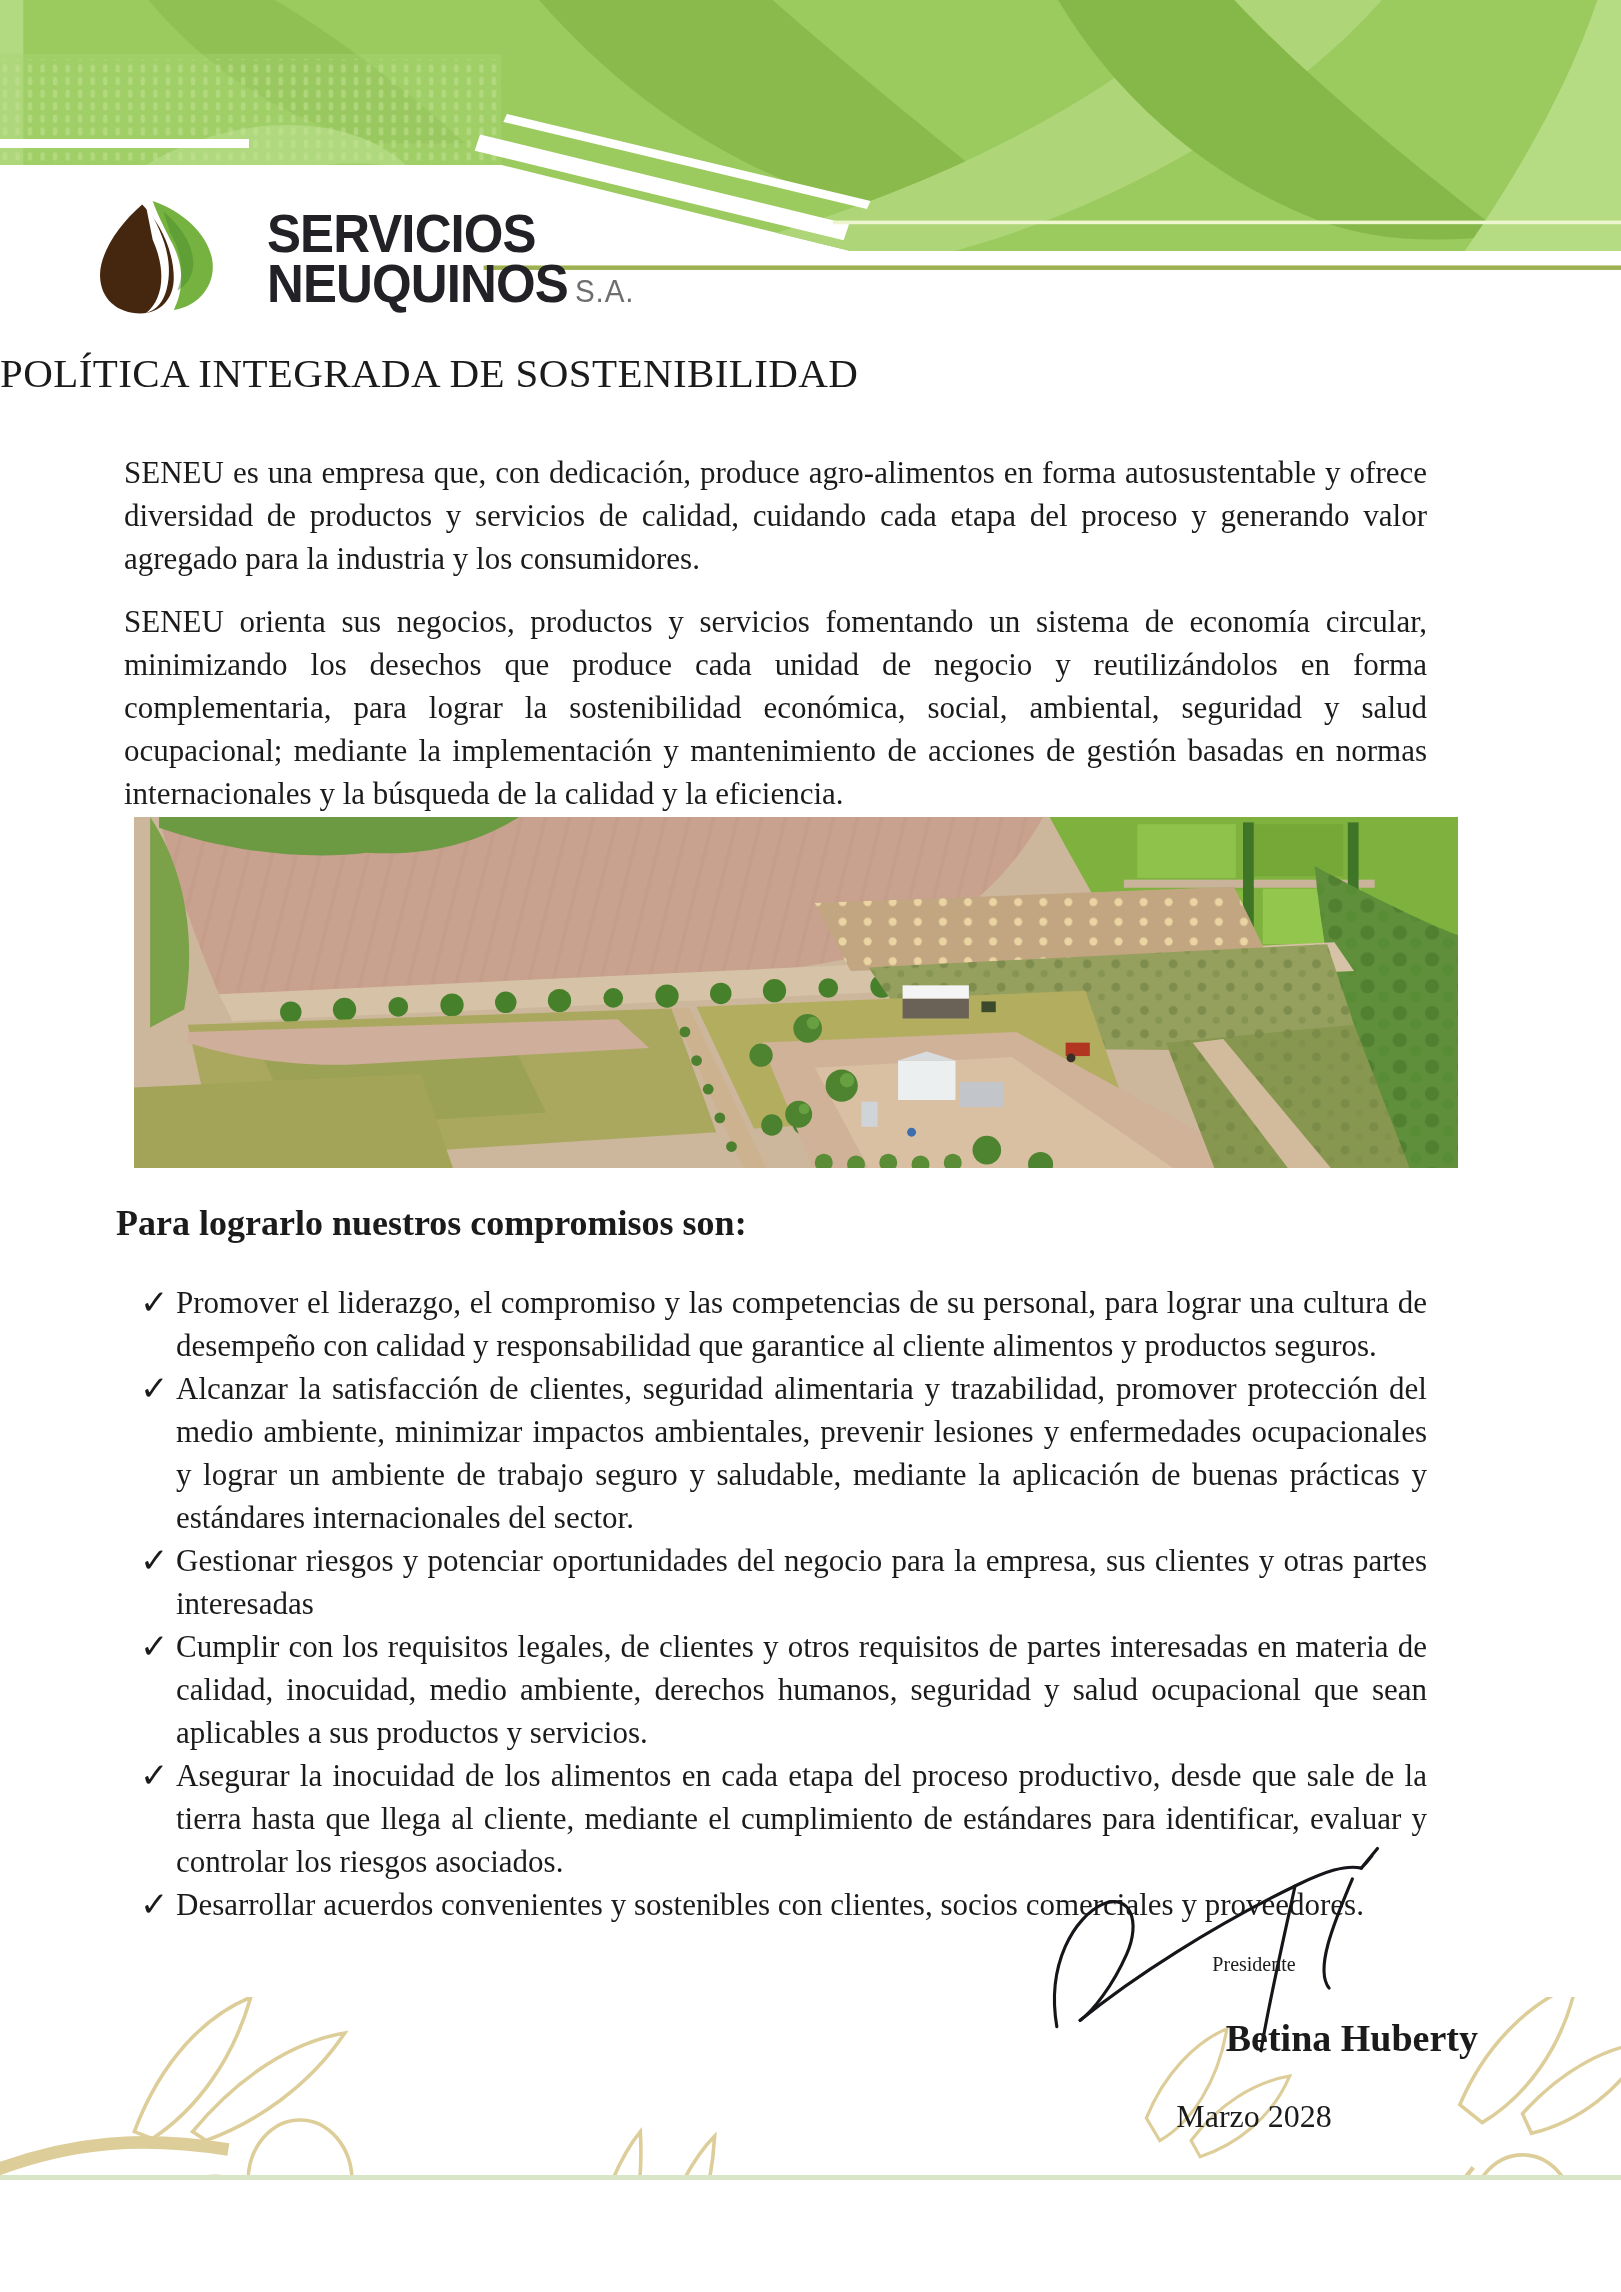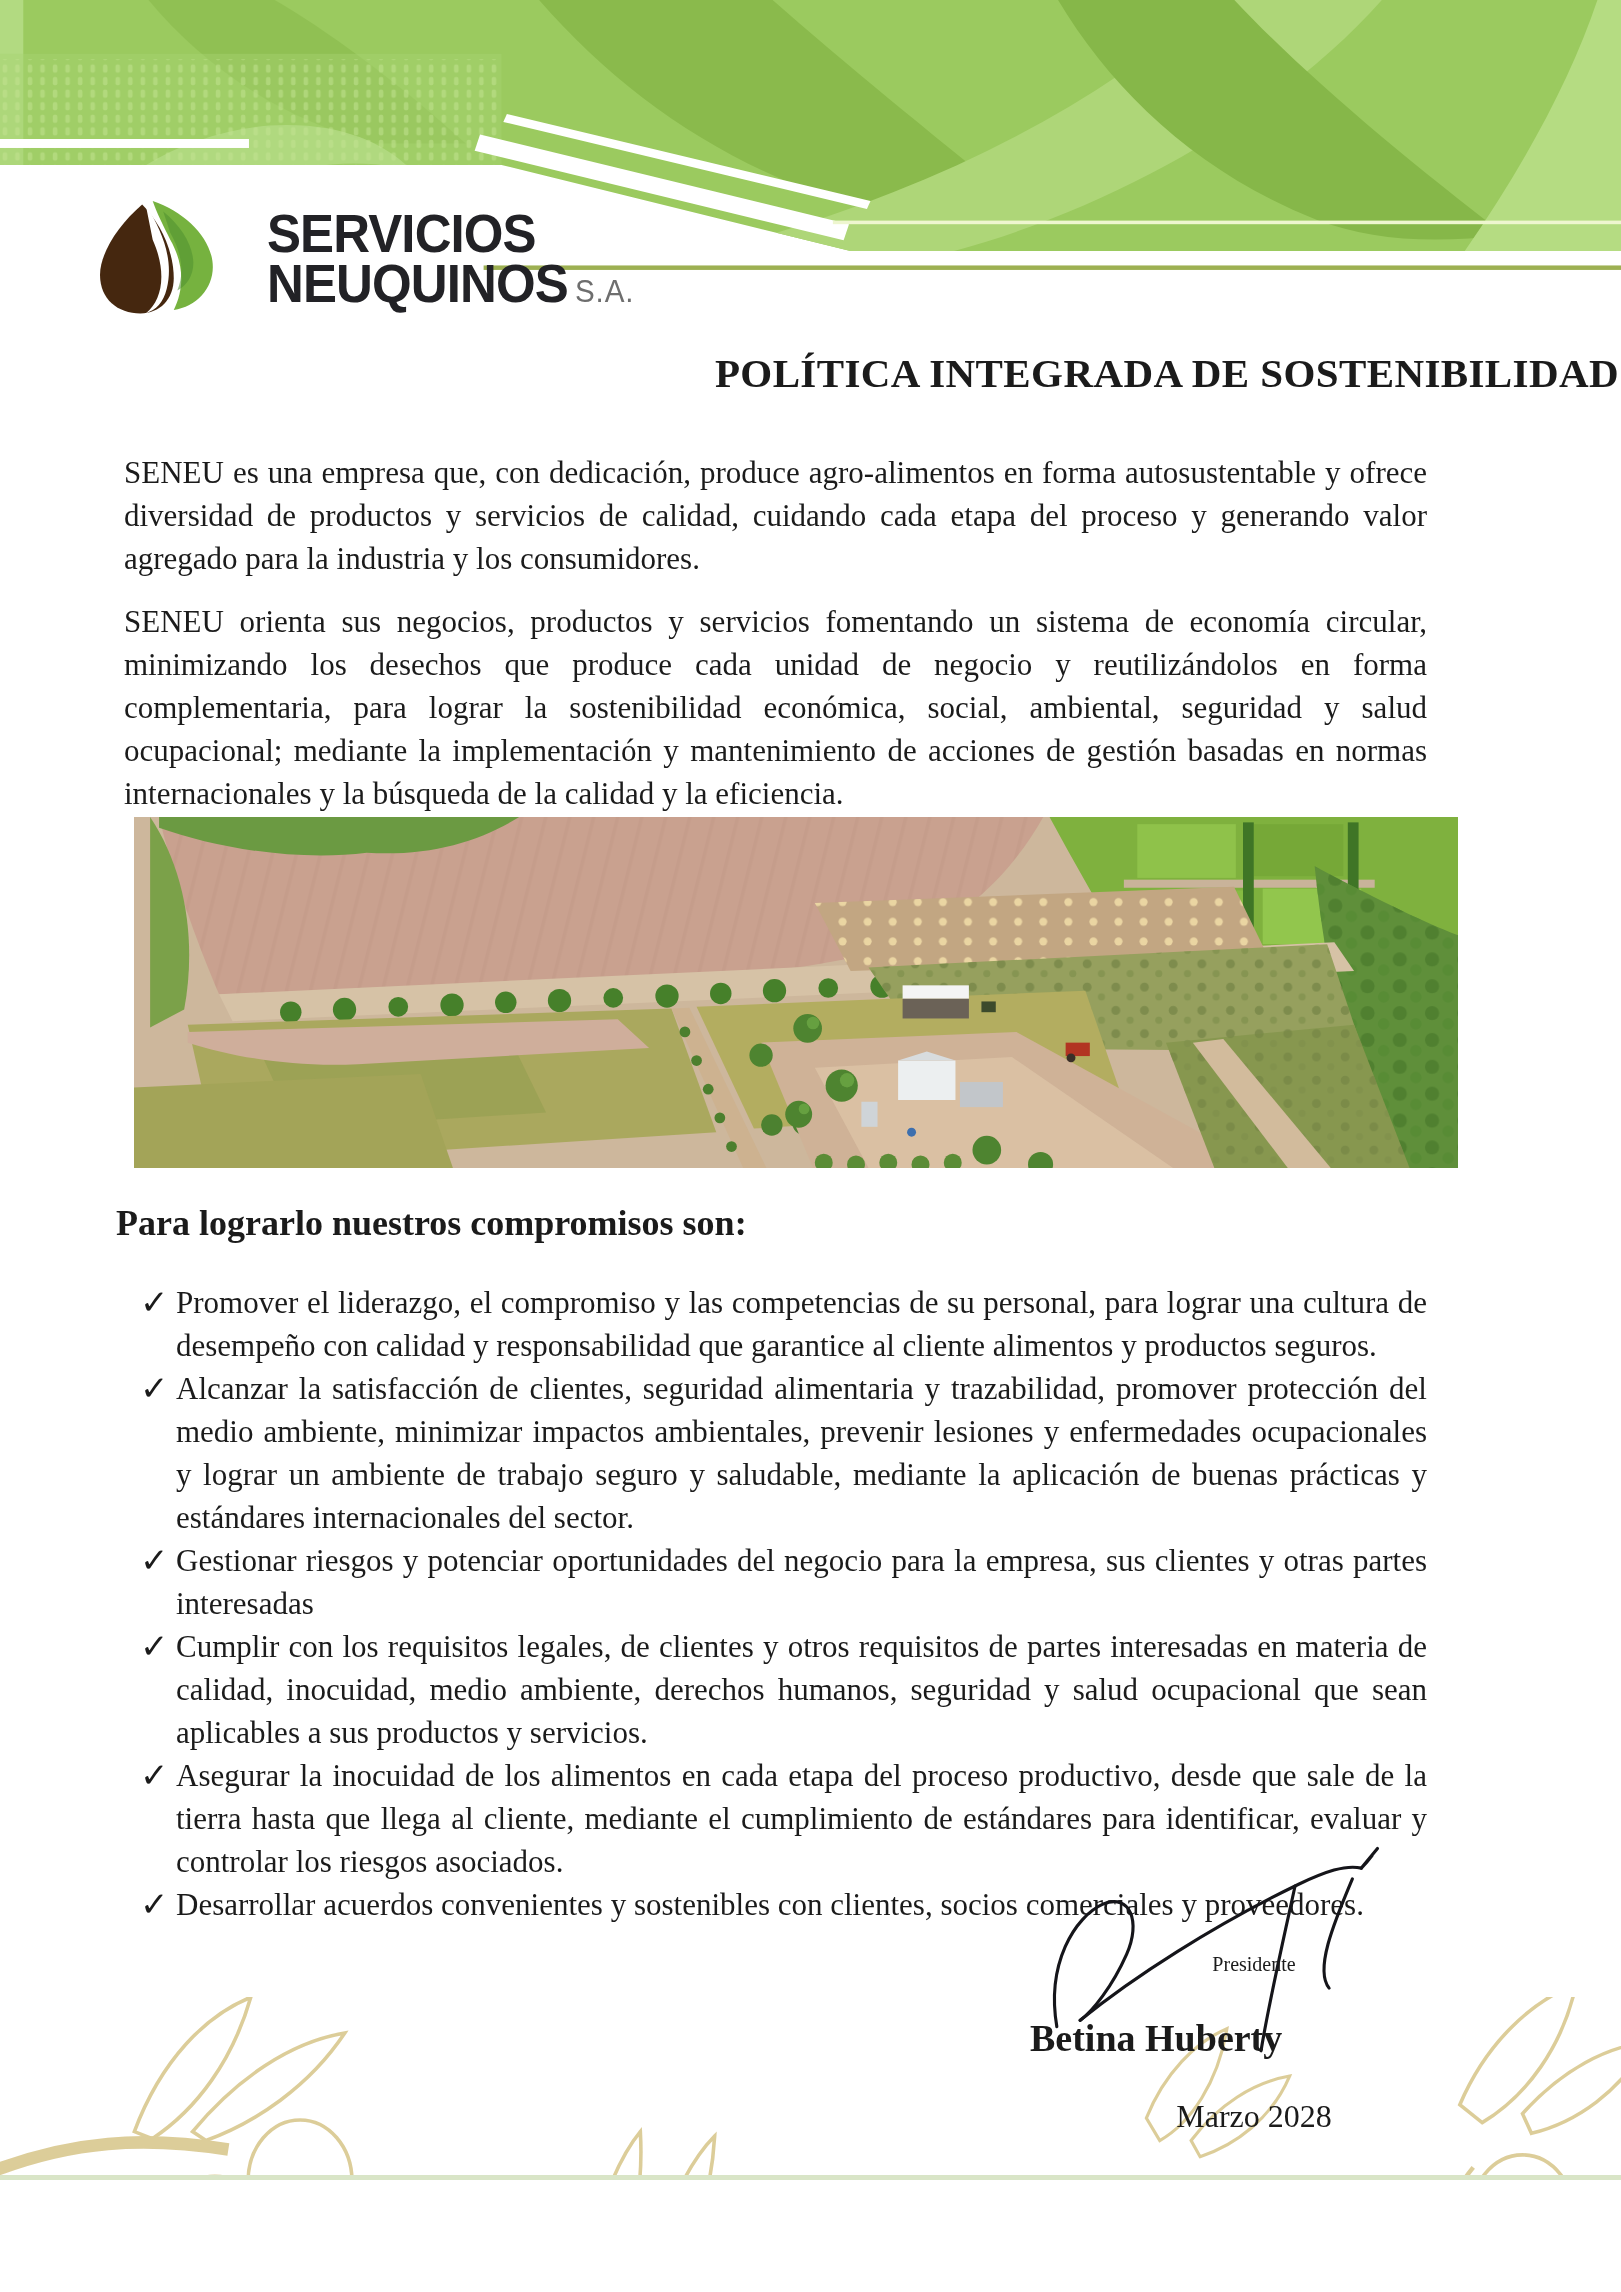--- a/index.html
+++ b/index.html
@@ -8,36 +8,36 @@
     font-family:"Liberation Serif",serif;color:#1b1b1b;overflow:hidden;
   }
   
   .header-art{position:absolute;top:0;left:0;width:1621px;height:278px;}
   .logo{position:absolute;top:199px;left:93px;display:flex;align-items:center;gap:16px;}
   .logo-mark{width:158px;height:120px;flex:0 0 auto;}
   .logo-text{font-family:"Liberation Sans",sans-serif;font-weight:bold;line-height:0.94;
     font-size:51px;letter-spacing:-0.9px;color:#222226;transform:scaleY(1.04);}
   .logo-sa{font-size:29.6px;color:#6e6e6e;font-weight:normal;letter-spacing:0.9px;margin-left:7.2px;}
   
-  .doc-title{position:absolute;top:349px;left:0;right:2px;text-align:right;
-    font-size:41px;font-weight:bold;letter-spacing:0.4px;}
+  .doc-title{position:absolute;top:349px;left:0;right:12px;text-align:left;
+    font-size:41px;font-weight:normal;letter-spacing:0.4px;}
   .para{position:absolute;left:124px;width:1303px;font-size:31px;line-height:43px;
     text-align:justify;margin-top:21px;}
   .para-1{top:430px;}
   .para-2{top:579px;}
   .photo{position:absolute;top:817px;left:134px;width:1324px;height:351px;}
   .commit-heading{position:absolute;top:1202px;left:116px;font-size:36px;font-weight:bold;}
   .commitments{position:absolute;top:1281px;left:124px;width:1303px;margin:0;padding:0;
     list-style:none;font-size:31px;line-height:43px;}
   .commitments li{position:relative;padding-left:52px;text-align:justify;}
   .check{position:absolute;left:16px;top:0;font-weight:bold;font-size:34px;
     font-family:"DejaVu Sans",sans-serif;}
   
   .sig-curve{position:absolute;top:1843px;left:1021px;width:412px;height:215px;pointer-events:none;}
-  .sig-name{position:absolute;top:2019px;left:1030px;width:448px;text-align:left;
+  .sig-name{position:absolute;top:2019px;left:1030px;width:448px;text-align:right;
     font-size:38px;font-weight:bold;line-height:39px;}
   .sig-role{position:absolute;top:1945px;left:1030px;width:448px;text-align:center;
     font-size:20px;line-height:38px;}
   .sig-date{position:absolute;top:2097px;left:1030px;width:448px;text-align:center;
     font-size:32px;line-height:38px;}
   
   .gold-decor{position:absolute;left:0;top:1997px;width:1621px;height:296px;pointer-events:none;}
   .bottom-strip{position:absolute;left:0;bottom:0;width:1621px;height:5.4px;background:#d9e5c7;}
   .text-layer{position:relative;z-index:2;}
 </style>

